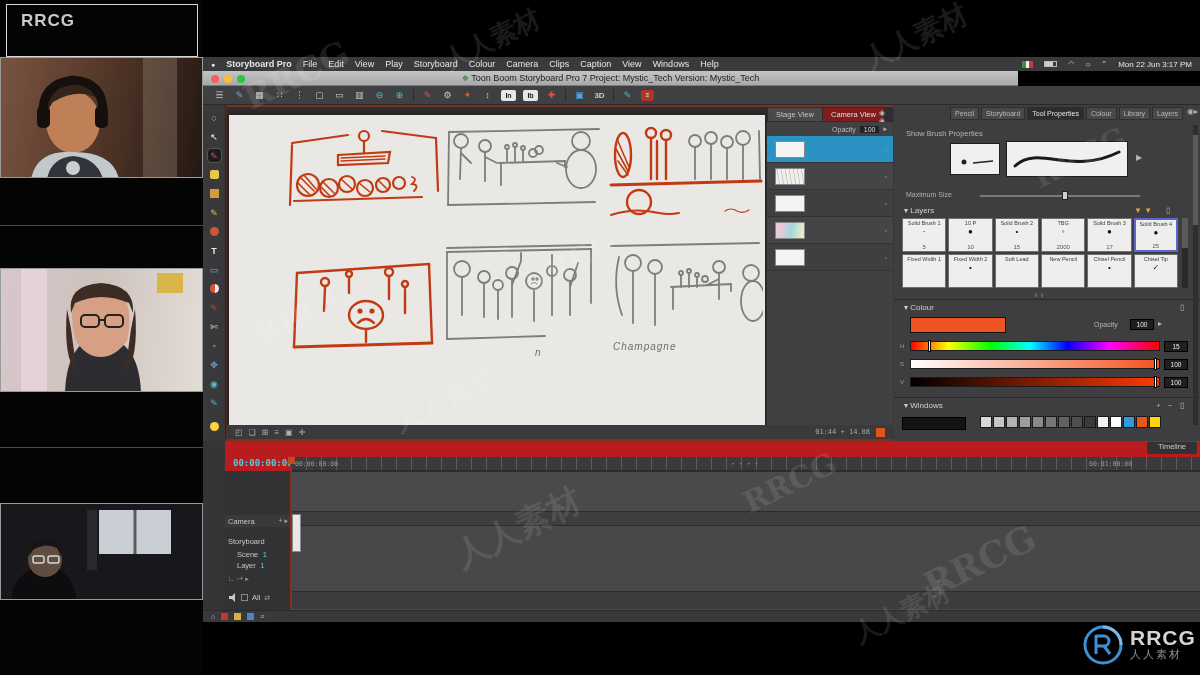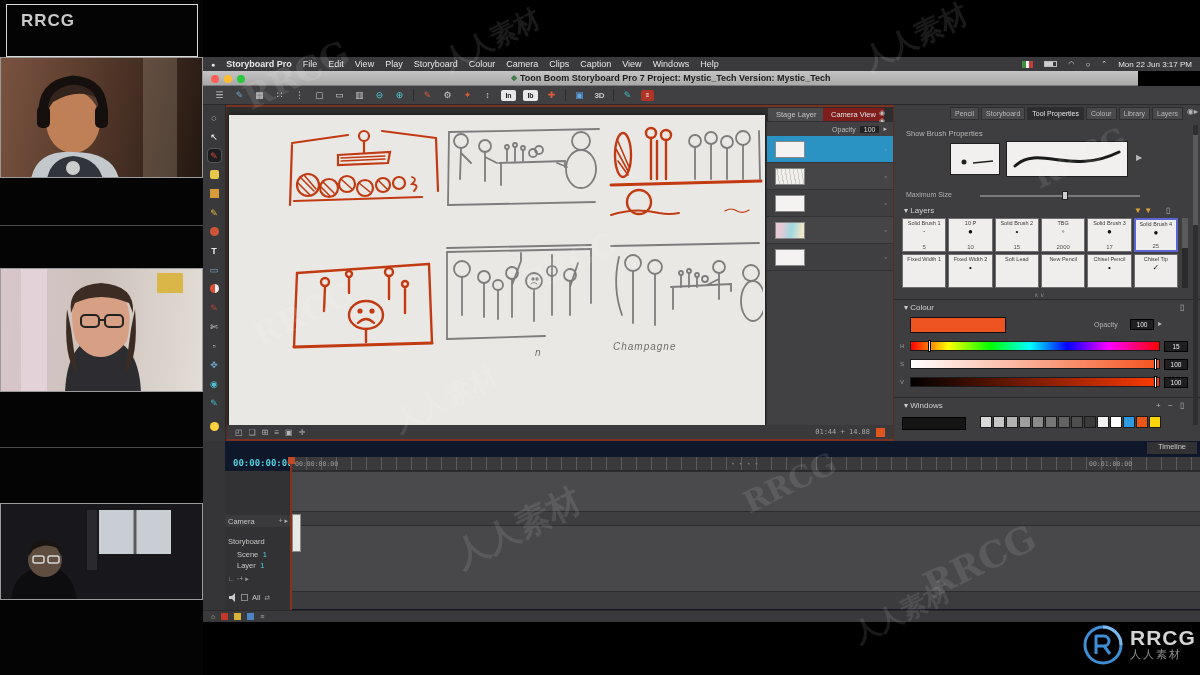--- a/index.html
+++ b/index.html
@@ -13,22 +13,22 @@
   .cam { position:absolute; left:0; width:203px; border:1px solid #9a9a9a; overflow:hidden; }
   #rrcg-box { position:absolute; left:6px; top:4px; width:192px; height:53px; border:1px solid #d8d8d8; }
   #rrcg-box span { position:absolute; left:14px; top:6px; color:#c9c9c9; font-size:17px; font-weight:bold; letter-spacing:1px; }
   .sep { position:absolute; left:0; width:203px; height:1px; background:#4a4a4a; }
 
   
   #menubar { left:203px; top:57px; width:997px; height:14px; background:#3a3a3c; color:#e6e6e6;
              font-size:9px; display:flex; align-items:center; gap:11px; padding:0 8px; }
   #menubar .app-name { font-weight:bold; }
   #menubar .spacer { flex:1; }
-  #titlebar { left:203px; top:71px; width:935px; height:15px;
-              background:linear-gradient(#c4c4c4,#a9a9a9); border-bottom:1px solid #7c7c7c;font-weight:bold; }
+  #titlebar { left:203px; top:71px; width:815px; height:15px;
+              background:linear-gradient(#c4c4c4,#a9a9a9); border-bottom:1px solid #7c7c7c; }
   .tl { position:absolute; top:4px; width:8px; height:8px; border-radius:50%; }
   #title-text { position:absolute; left:0; right:0; top:2px; text-align:center; font-size:9px; color:#1c1c1c; }
   #toolbar { left:203px; top:86px; width:997px; height:19px; background:#404042; border-bottom:1px solid #2a2a2c;
              display:flex; align-items:center; gap:7px; padding:0 10px; color:#c9c9c9; font-size:10px; }
   .tbi { width:13px; height:11px; display:inline-flex; align-items:center; justify-content:center;
          font-size:9px; border-radius:2px; }
   .tbi.box { background:#e8e8e8; color:#222; font-size:7px; font-weight:bold; width:15px; }
   .vdiv { width:1px; height:12px; background:#2c2c2e; }
 
   
@@ -72,21 +72,21 @@
   .pcard .plabel { font-size:5.5px; color:#3a3a3a; text-align:center; margin-top:1px; white-space:nowrap; overflow:hidden; }
   .pcard .pglyph { font-size:8px; color:#111; text-align:center; line-height:12px; }
   .pcard .pvalue { position:absolute; bottom:1px; left:0; right:0; font-size:6px; color:#555; text-align:center; }
   .slider { position:absolute; height:10px; border:1px solid #1c1c1c; }
   .valbox { position:absolute; width:24px; height:11px; background:#1f1f21; color:#eee; font-size:6.5px;
             display:flex; align-items:center; justify-content:center; border:1px solid #000; }
   .sw { width:12px; height:12px; border:1px solid #1a1a1a; }
   .mini-ic { font-size:8px; color:#b5b5b5; }
 
   
-  #timeline { left:203px; top:441px; width:997px; height:181px; background:#0f172a; }
+  #timeline { left:203px; top:441px; width:997px; height:181px; background:#b91c1c; }
   #tl-leftstrip { position:absolute; left:0; top:0; width:22px; height:181px; background:#353537; }
   #tl-headcol { position:absolute; left:22px; top:30px; width:66px; height:140px; background:#323234; border-right:1px solid #242426; }
   .tlrow { position:absolute; left:22px; width:975px; border-top:1px solid #2d2d2f; }
   #ruler { position:absolute; left:88px; top:16px; width:909px; height:14px; background:#3a3a3c;
            border-bottom:1px solid #2a2a2c;
            background-image:repeating-linear-gradient(90deg,#5c5c5e 0 1px,transparent 1px 15px); }
   .rlabel { position:absolute; top:3px; font-size:6.5px; color:#9a9a9a; font-family:"DejaVu Sans Mono",monospace; }
   #playhead { position:absolute; left:87px; top:16px; width:2px; height:154px; background:#8a2e1e; }
   .tl-label { font-size:7.5px; color:#c6c6c6; }
   .teal { color:#4fd0e0; }
@@ -242,21 +242,21 @@
     <div class="tool" style="color:#6fa8d0;">✥</div>
     <div class="tool" style="color:#4fc3d4;">◉</div>
     <div class="tool" style="color:#3fc0c8;">✎</div>
     <div class="tool" style="margin-top:auto;margin-bottom:8px;">
         <span style="width:9px;height:9px;background:#ffd23e;border-radius:50%;display:block;"></span>
       </div>
   </div>
 
   <div id="camview" class="abs">
 
-    <div class="viewtab" style="left:541px;background:#4a4a4c;">Stage Layer</div>
+    <div class="viewtab" style="left:541px;background:#4a4a4c;">Stage View</div>
     <div class="viewtab" style="left:596px;background:#7f1d1d;color:#e0e0e0;">Camera View</div>
     <span class="abs" style="left:652px;top:2px;color:#bbb;font-size:7px;">◉ ◉</span>
 
     <div id="page">
 
       <svg class="sk" style="left:57px;top:10px;" width="156" height="86">
         <g stroke="#c23a12" fill="none" stroke-width="2.2" stroke-linecap="round">
           <path d="M6,20 L4,80"></path>
             <path d="M6,18 L62,10"></path>
             <path d="M96,6 L150,13"></path>

